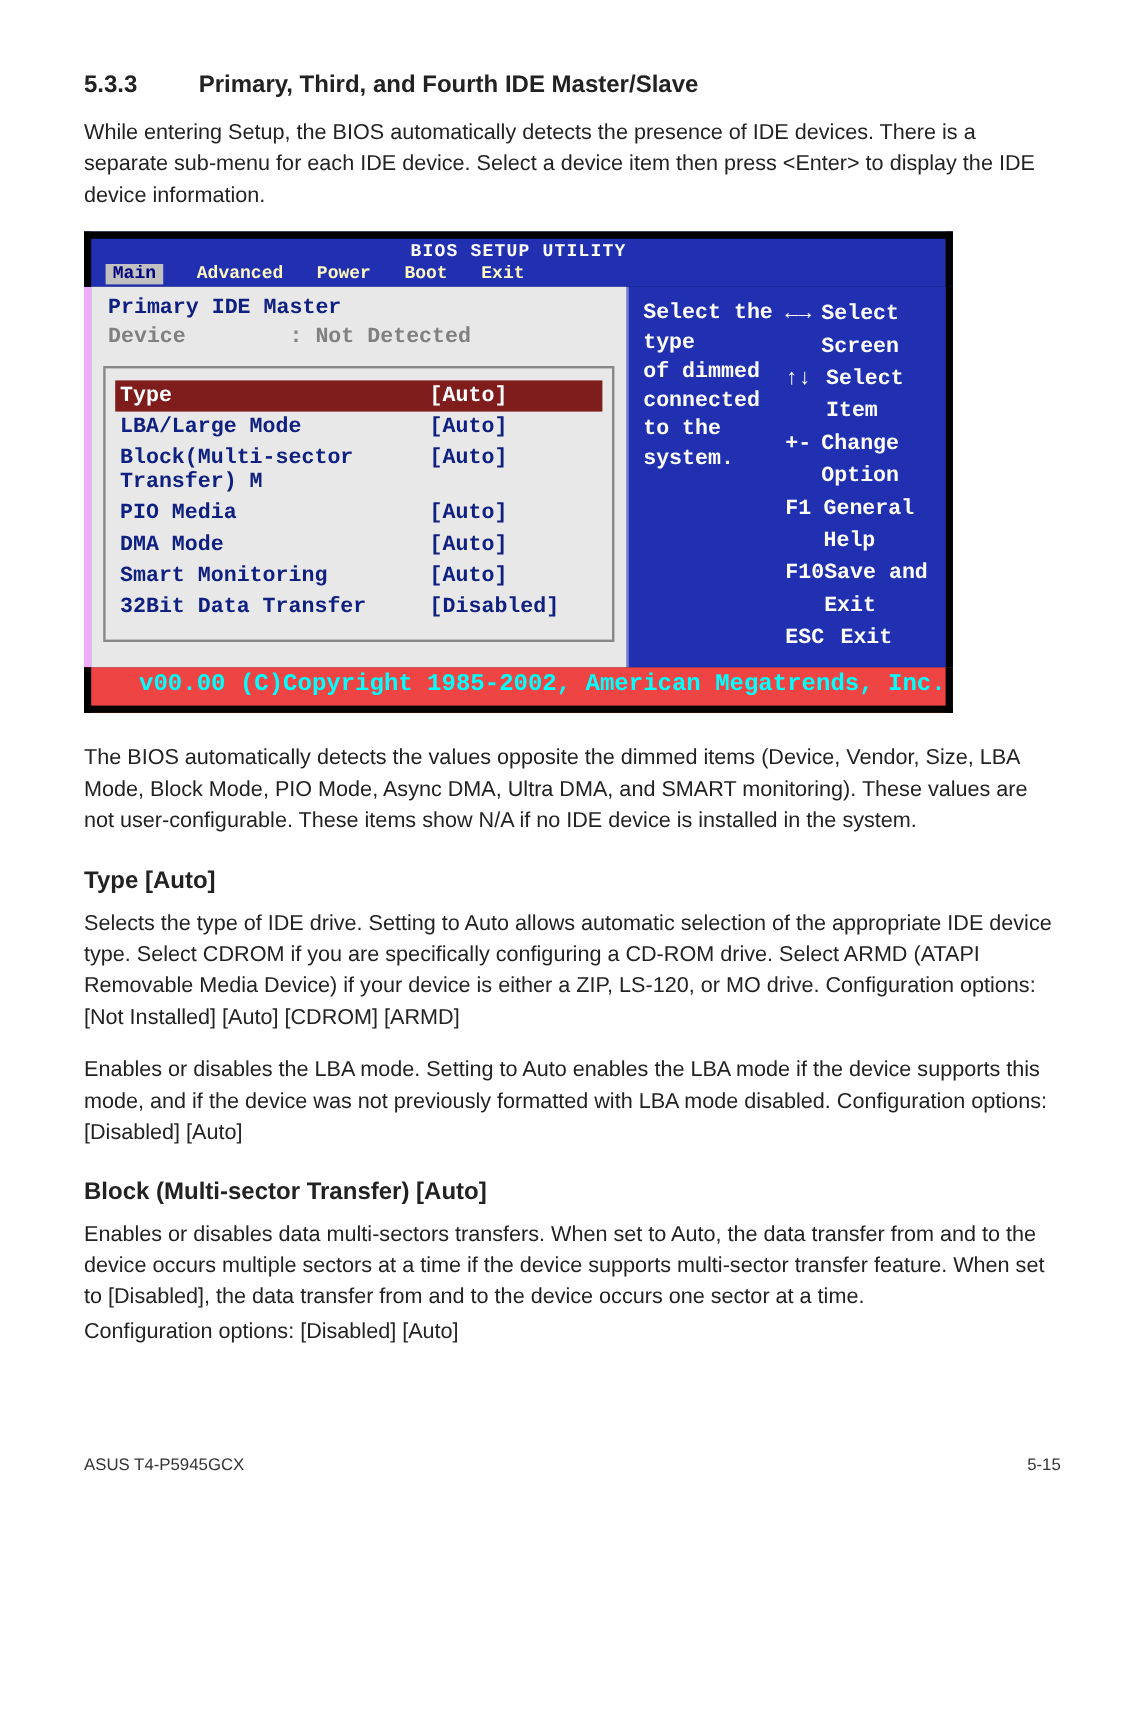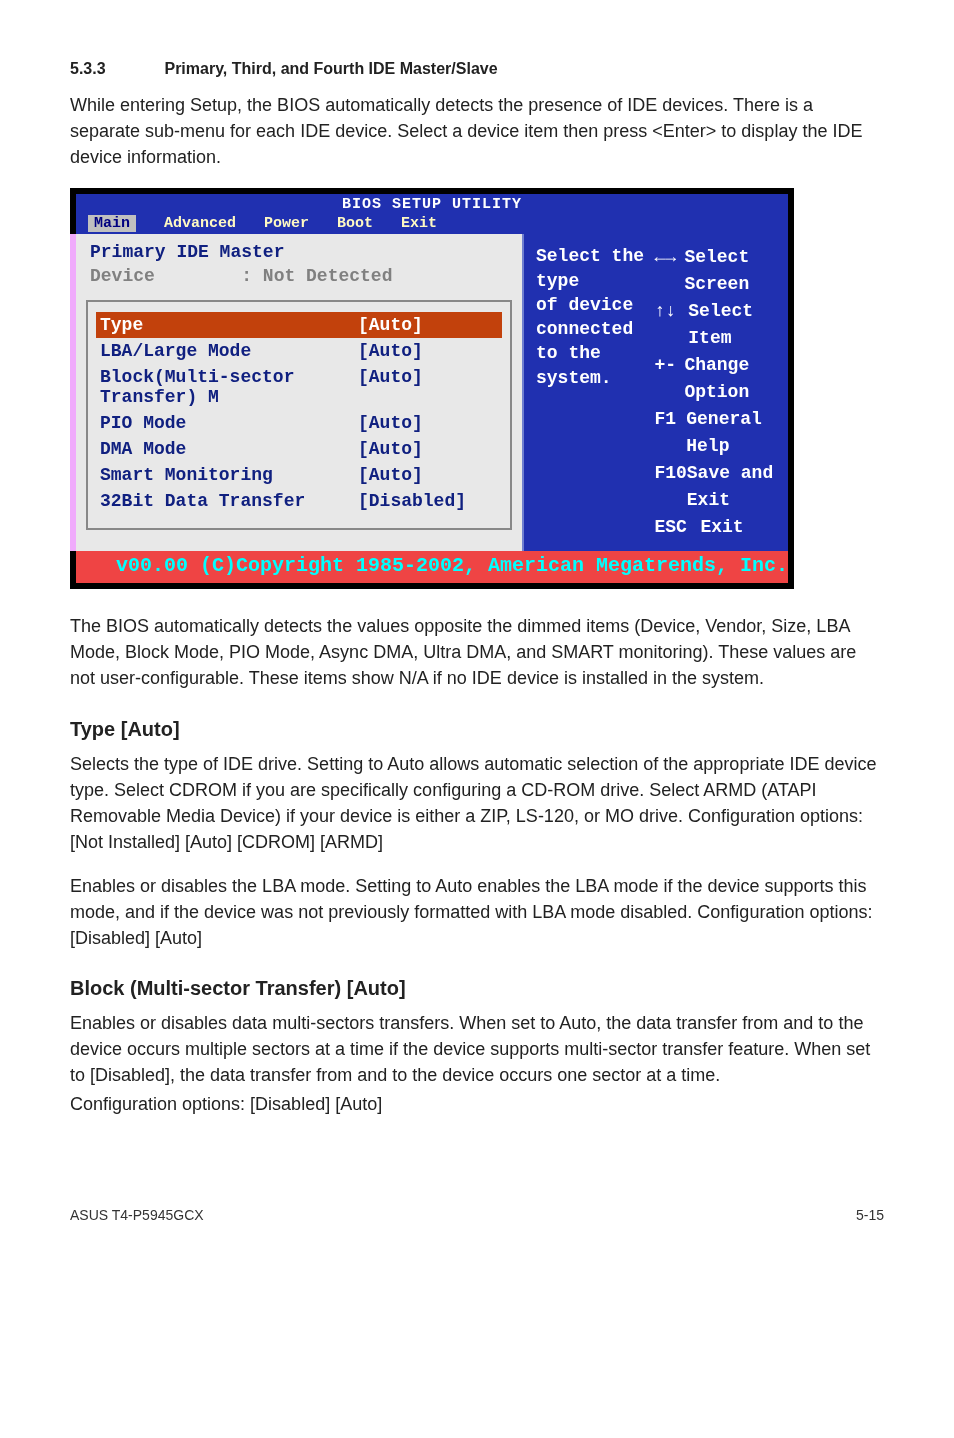--- a/index.html
+++ b/index.html
@@ -9,21 +9,21 @@
     font-family: Arial, Helvetica, sans-serif;
     color: #222;
     width: 954px;
   }
   .page {
     padding: 60px 70px 40px 70px;
     box-sizing: border-box;
     width: 954px;
   }
   h2.section-heading {
-    font-size: 16px;
+    font-size: 20px;
     font-weight: bold;
     margin: 0 0 14px 0;
   }
   h2.section-heading .num { display:inline-block; width: 90px; }
   p.body {
     font-size: 18px;
     line-height: 1.45;
     margin: 0 0 18px 0;
   }
   h3.sub {
@@ -94,21 +94,21 @@
   .bios-row-grey { color: #808080; font-weight: bold; margin-top: 4px;}
   .bios-inset {
     margin: 6px 10px 12px 10px;
     border: 2px solid #888;
     padding: 10px 8px 14px 8px;
     background: #e8e8e8;
   }
   .bios-line { display: flex; justify-content: space-between; padding: 3px 4px; font-weight: bold; }
   .bios-line .label { color: #102080; }
   .bios-line .val { color: #102080; min-width: 140px; }
-  .bios-line.selected { background: #c2410c; }
+  .bios-line.selected { background: #7f1d1d; }
   .bios-line.selected .label { color: #fff; }
   .bios-line.selected .val { color: #fff; }
 
   .bios-right {
     width: 240px;
     background: #2030b0;
     color: #fff;
     padding: 10px 12px 10px 12px;
     border-left: 2px solid #7080d0;
     display: flex;
@@ -185,41 +185,41 @@
           </div>
           <div class="bios-line">
             <span class="label">LBA/Large Mode</span>
             <span class="val">[Auto]</span>
           </div>
           <div class="bios-line">
             <span class="label">Block(Multi-sector Transfer) M</span>
             <span class="val">[Auto]</span>
           </div>
           <div class="bios-line">
-            <span class="label">PIO Mode</span>
+            <span class="label">PIO Media</span>
             <span class="val">[Auto]</span>
           </div>
           <div class="bios-line">
             <span class="label">DMA Mode</span>
             <span class="val">[Auto]</span>
           </div>
           <div class="bios-line">
             <span class="label">Smart Monitoring</span>
             <span class="val">[Auto]</span>
           </div>
           <div class="bios-line">
             <span class="label">32Bit Data Transfer</span>
             <span class="val">[Disabled]</span>
           </div>
         </div>
       </div>
       <div class="bios-right">
         <div class="help-top">
           <div>Select the type</div>
-          <div>of device connected</div>
+          <div>of dimmed connected</div>
           <div>to the system.</div>
         </div>
         <div class="keys">
           <div class="kline">
               <span class="kkey">←→</span>
               <span class="kact">Select Screen</span>
             </div>
           <div class="kline">
               <span class="kkey">↑↓</span>
               <span class="kact">Select Item</span>

